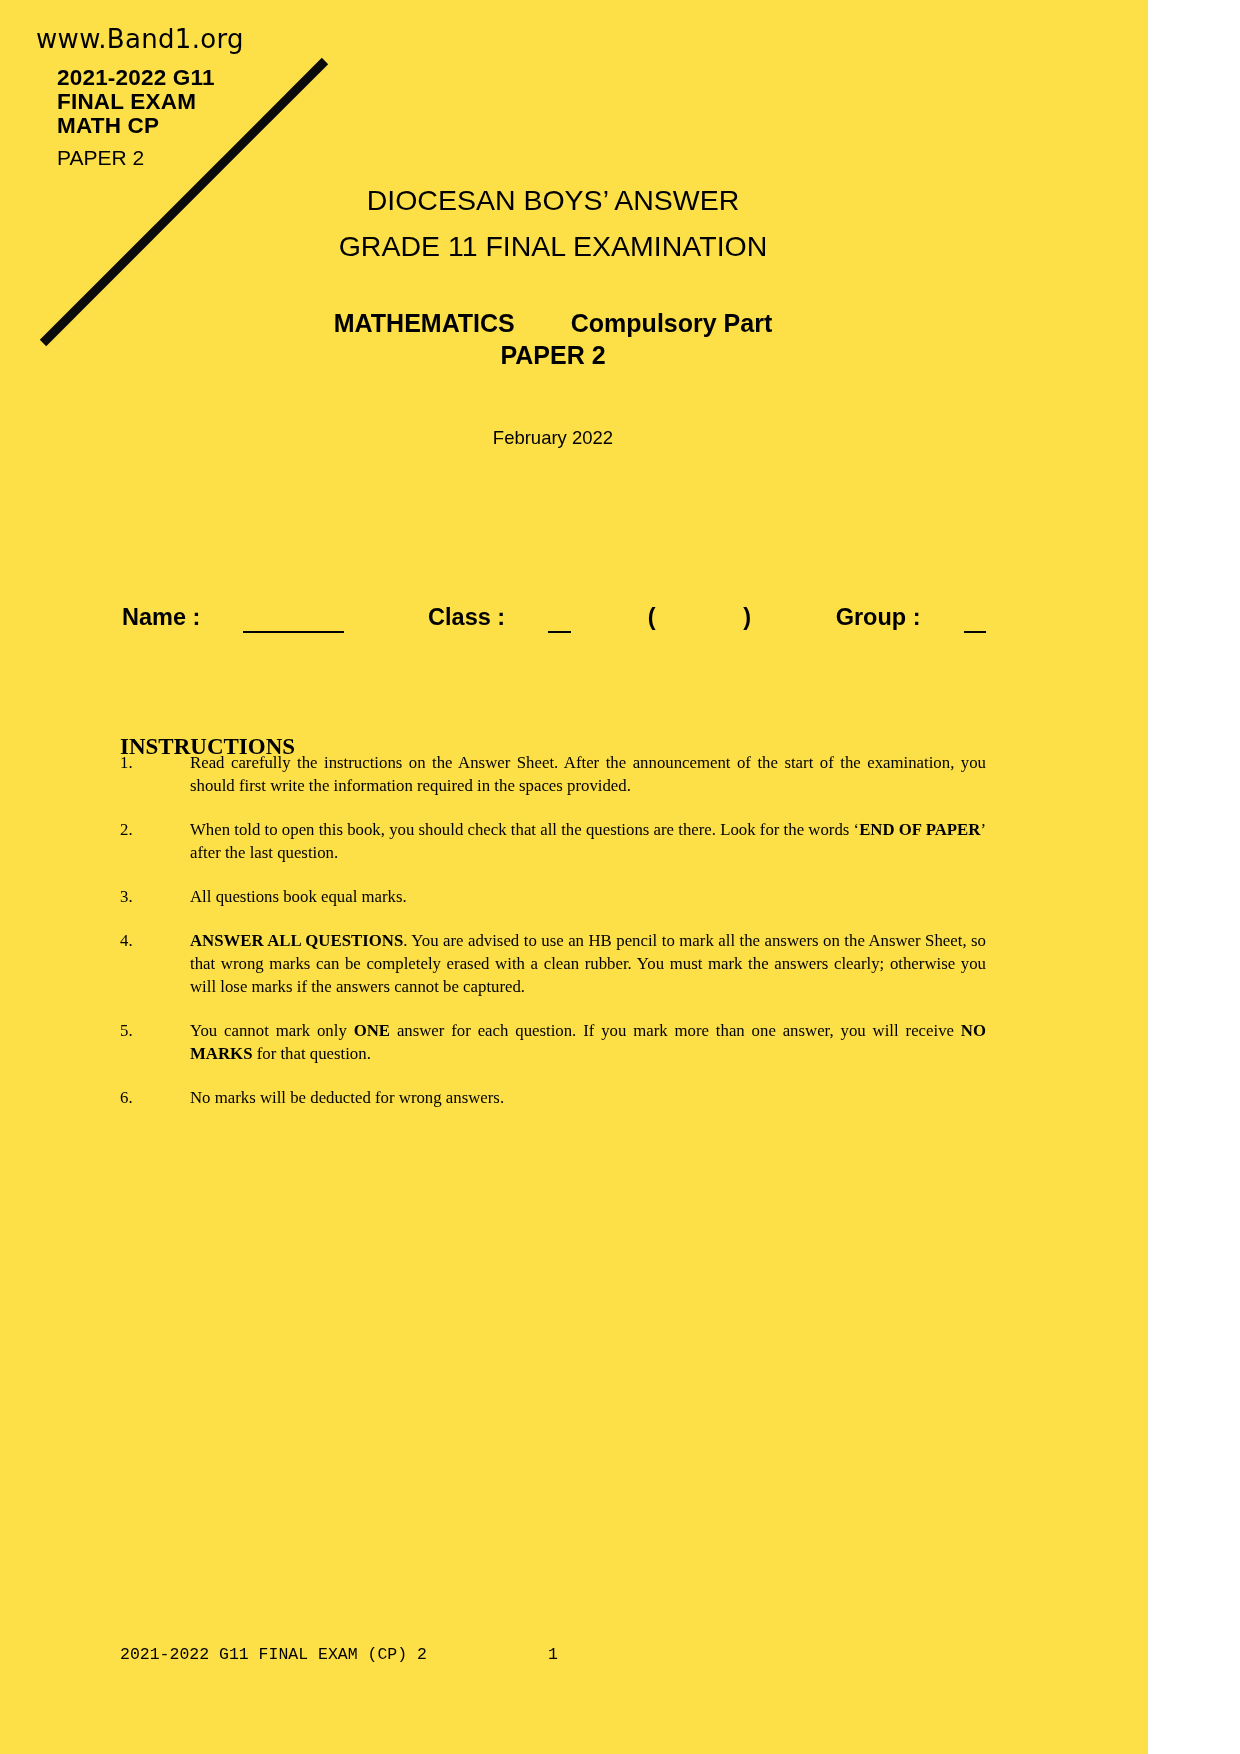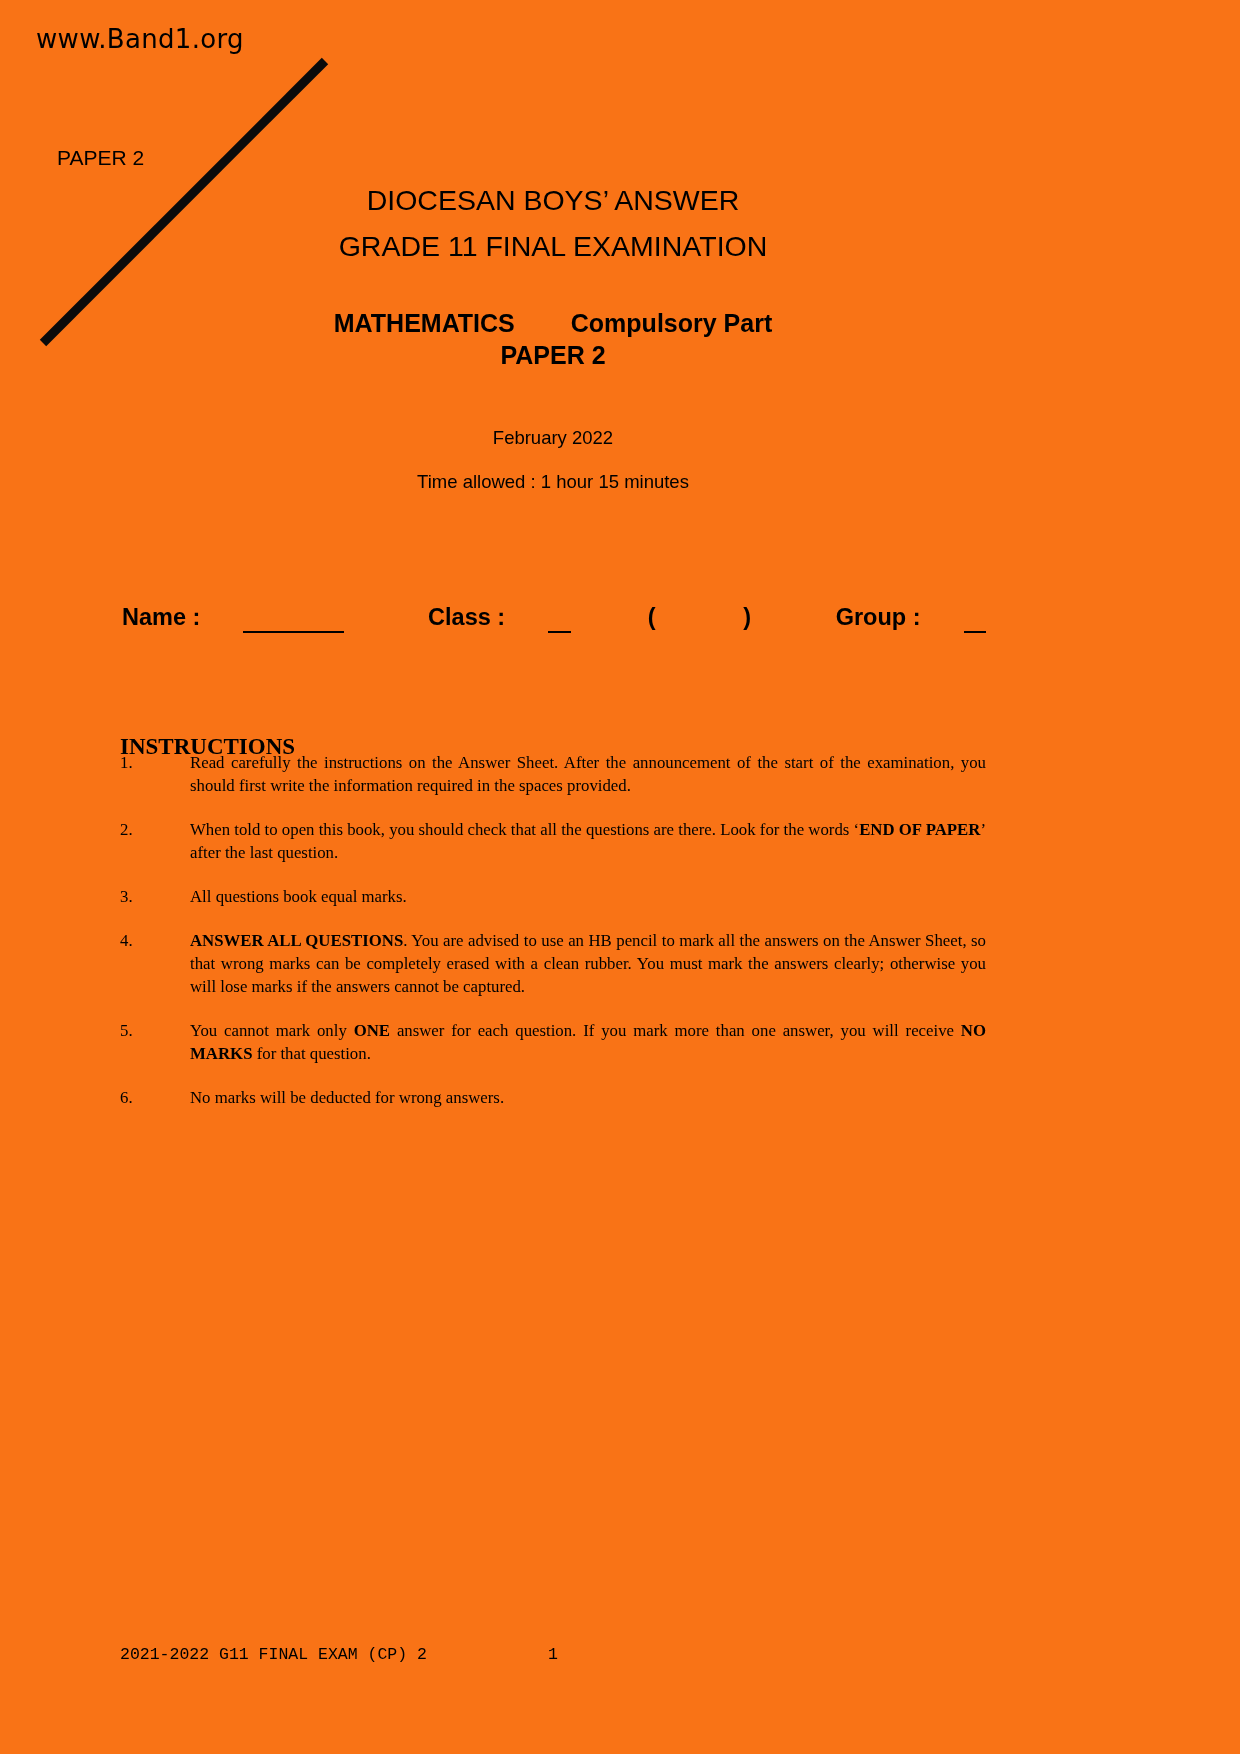--- a/index.html
+++ b/index.html
@@ -1,21 +1,21 @@
 <!DOCTYPE html>
 <html><head>
 <meta charset="utf-8">
 <style>
   * { margin:0; padding:0; box-sizing:border-box; }
   html,body { background:#ffffff; }
   body { font-family:"Liberation Sans", sans-serif; color:#000; }
   .page {
     position:relative;
-    width:1240px; height:1754px;
-    background:#f97316;
+    width:1148px; height:1754px;
+    background:#fde047;
     overflow:hidden;
   }
 
   
   .corner-site {
     position:absolute; left:36px; top:24px;
     font-size:26px; letter-spacing:.3px;
     font-family:"DejaVu Sans", sans-serif;
   }
   .corner-block {
@@ -88,32 +88,36 @@
 </head>
 <body>
 
 <div class="page">
 
   <svg class="diag" width="360" height="360" viewBox="0 0 360 360">
     <line x1="43" y1="343" x2="325" y2="61" stroke="#0b0b0b" stroke-width="9"></line>
   </svg>
 
   <div class="corner-site">www.Band1.org</div>
+  <div class="corner-block">
+    <div>2021-2022 G11</div>
+    <div>FINAL EXAM</div>
+    <div>MATH CP</div>
+  </div>
   <div class="corner-paper">PAPER 2</div>
 
   <div class="col school-title">DIOCESAN BOYS’ ANSWER</div>
   <div class="col exam-title">GRADE 11 FINAL EXAMINATION</div>
 
   <div class="col subject-line">
     <span>MATHEMATICS</span><span class="subject-gap"></span><span>Compulsory Part</span>
   </div>
   <div class="col paper-line">PAPER 2</div>
 
   <div class="col date-line">February 2022</div>
-  <div class="col time-line">Time allowed : 1 hour 15 minutes</div>
 
   <div class="student-row">
     <span class="lbl">Name :</span>
     <span class="blank blank-name"></span>
     <span class="gap-a"></span>
     <span class="lbl">Class :</span>
     <span class="blank blank-class"></span>
     <span class="gap-b"></span>
     <span class="paren">(</span>
     <span class="gap-paren"></span>

